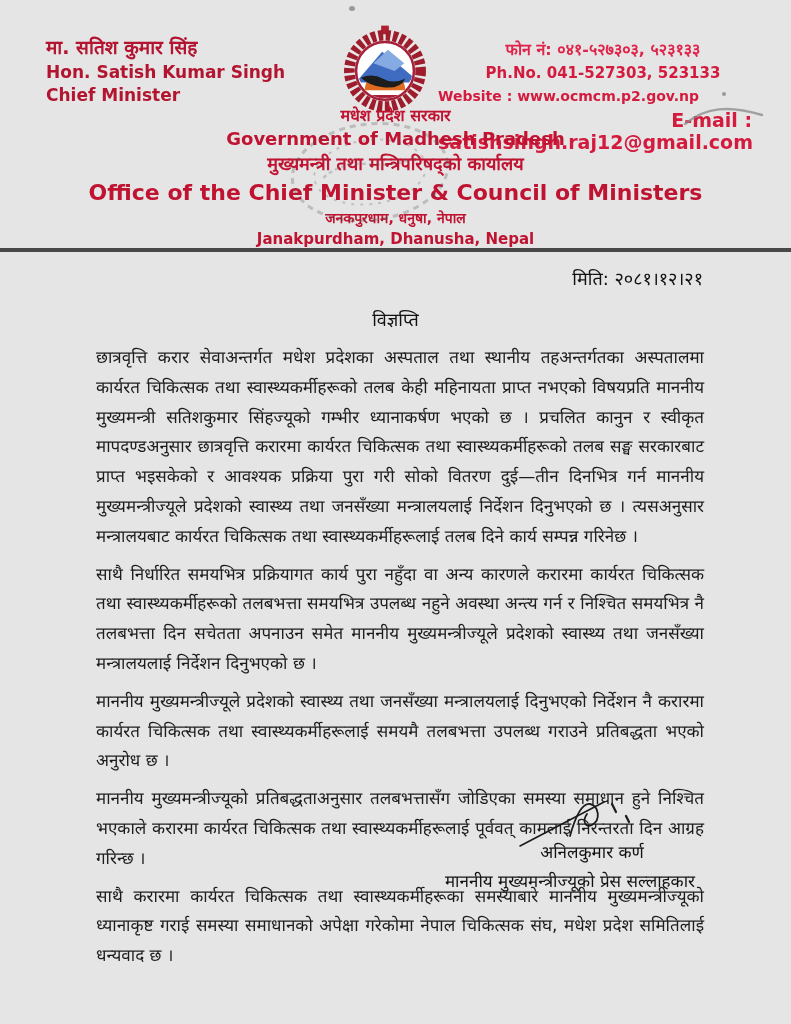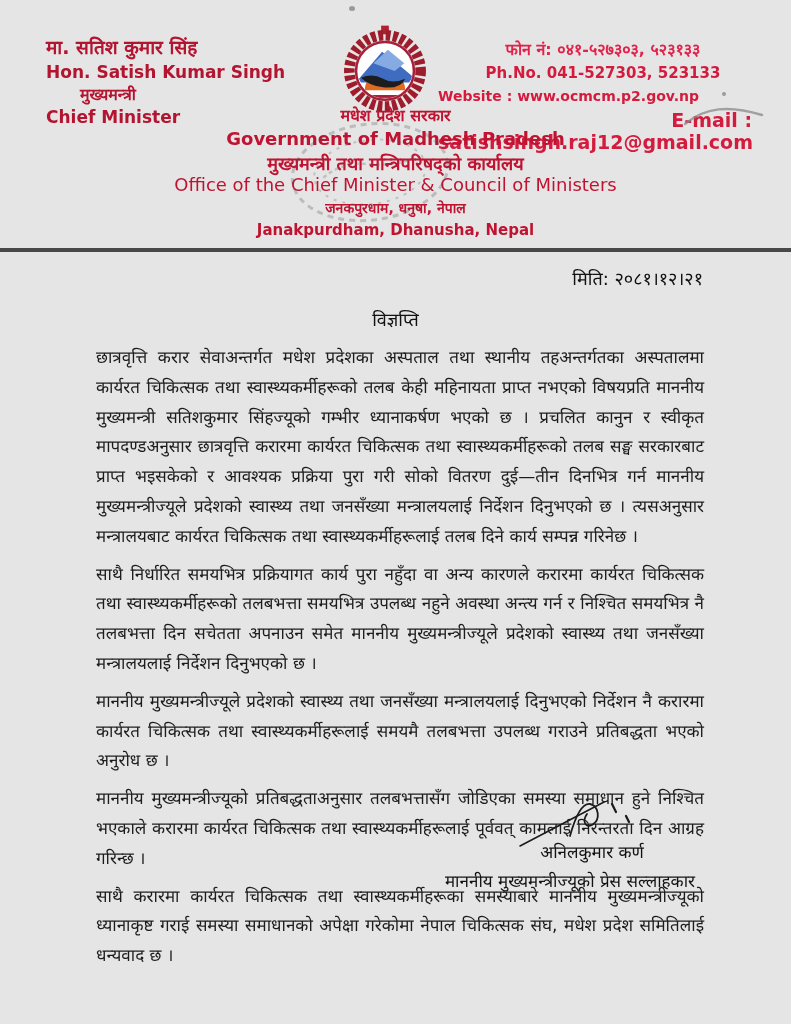--- a/index.html
+++ b/index.html
@@ -19,21 +19,21 @@
   .lh-right{position:absolute;left:438px;top:38px;width:330px;color:#d41b3e;}
   .lh-right .ph-np{font-size:16px;font-weight:700;color:#e0234a;text-align:center;}
   .lh-right .ph-en{font-size:15px;font-weight:700;margin-top:4px;text-align:center;}
   .lh-right .web{font-size:14px;font-weight:700;margin-top:6px;text-align:left;}
   .lh-right .email{font-size:19px;font-weight:700;margin-top:5px;text-align:right;padding-right:16px;}
 
   .lh-center{position:absolute;top:107px;left:0;width:100%;text-align:center;color:#c01331;line-height:1.15;}
   .lh-center .govt-np{font-size:16px;font-weight:700;}
   .lh-center .govt-en{font-size:18px;font-weight:700;margin-top:4px;}
   .lh-center .office-np{font-size:18px;font-weight:700;margin-top:4px;}
-  .lh-center .office-en{font-size:18px;font-weight:400;}
+  .lh-center .office-en{font-size:22px;font-weight:700;margin-top:5px;}
   .lh-center .place-np{font-size:14px;font-weight:600;margin-top:5px;}
   .lh-center .place-en{font-size:15px;font-weight:700;margin-top:5px;text-align:center;}
 
   .stamp{position:absolute;left:283px;top:116px;width:175px;height:112px;opacity:.25;transform:rotate(-7deg);}
   .swoosh{position:absolute;right:26px;top:102px;width:82px;height:28px;opacity:.75;}
   .speck{position:absolute;border-radius:50%;background:#9a9a9a;}
   .speck.s1{left:349px;top:6px;width:6px;height:5px;}
   .speck.s2{left:722px;top:92px;width:4px;height:4px;}
 
   .rule{position:absolute;top:248px;left:0;width:100%;height:4px;background:#484848;}
@@ -50,21 +50,20 @@
   .sig-designation{font-size:17px;text-align:center;margin-top:6px;}
 </style>
 </head>
 <body>
 
 <div class="page">
 
   <div class="lh-left">
     <div class="name-np">मा. सतिश कुमार सिंह</div>
     <div class="name-en">Hon. Satish Kumar Singh</div>
-    <div class="title-np">मुख्यमन्त्री</div>
     <div class="title-en">Chief Minister</div>
   </div>
 
   <div class="lh-logo">
     <svg viewBox="0 0 110 92" width="106" height="90" aria-hidden="true">
       <path d="M51,1 h8 v9 h-8 z" fill="#b02030"></path>
       <circle cx="55" cy="48" r="37" fill="none" stroke="#9d1d2c" stroke-width="11" stroke-dasharray="5 2.6"></circle>
       <circle cx="55" cy="48" r="30" fill="#ffffff" stroke="#a6203a" stroke-width="2.6"></circle>
       <clipPath id="emblemClip">
           <circle cx="55" cy="48" r="28.6"></circle>

